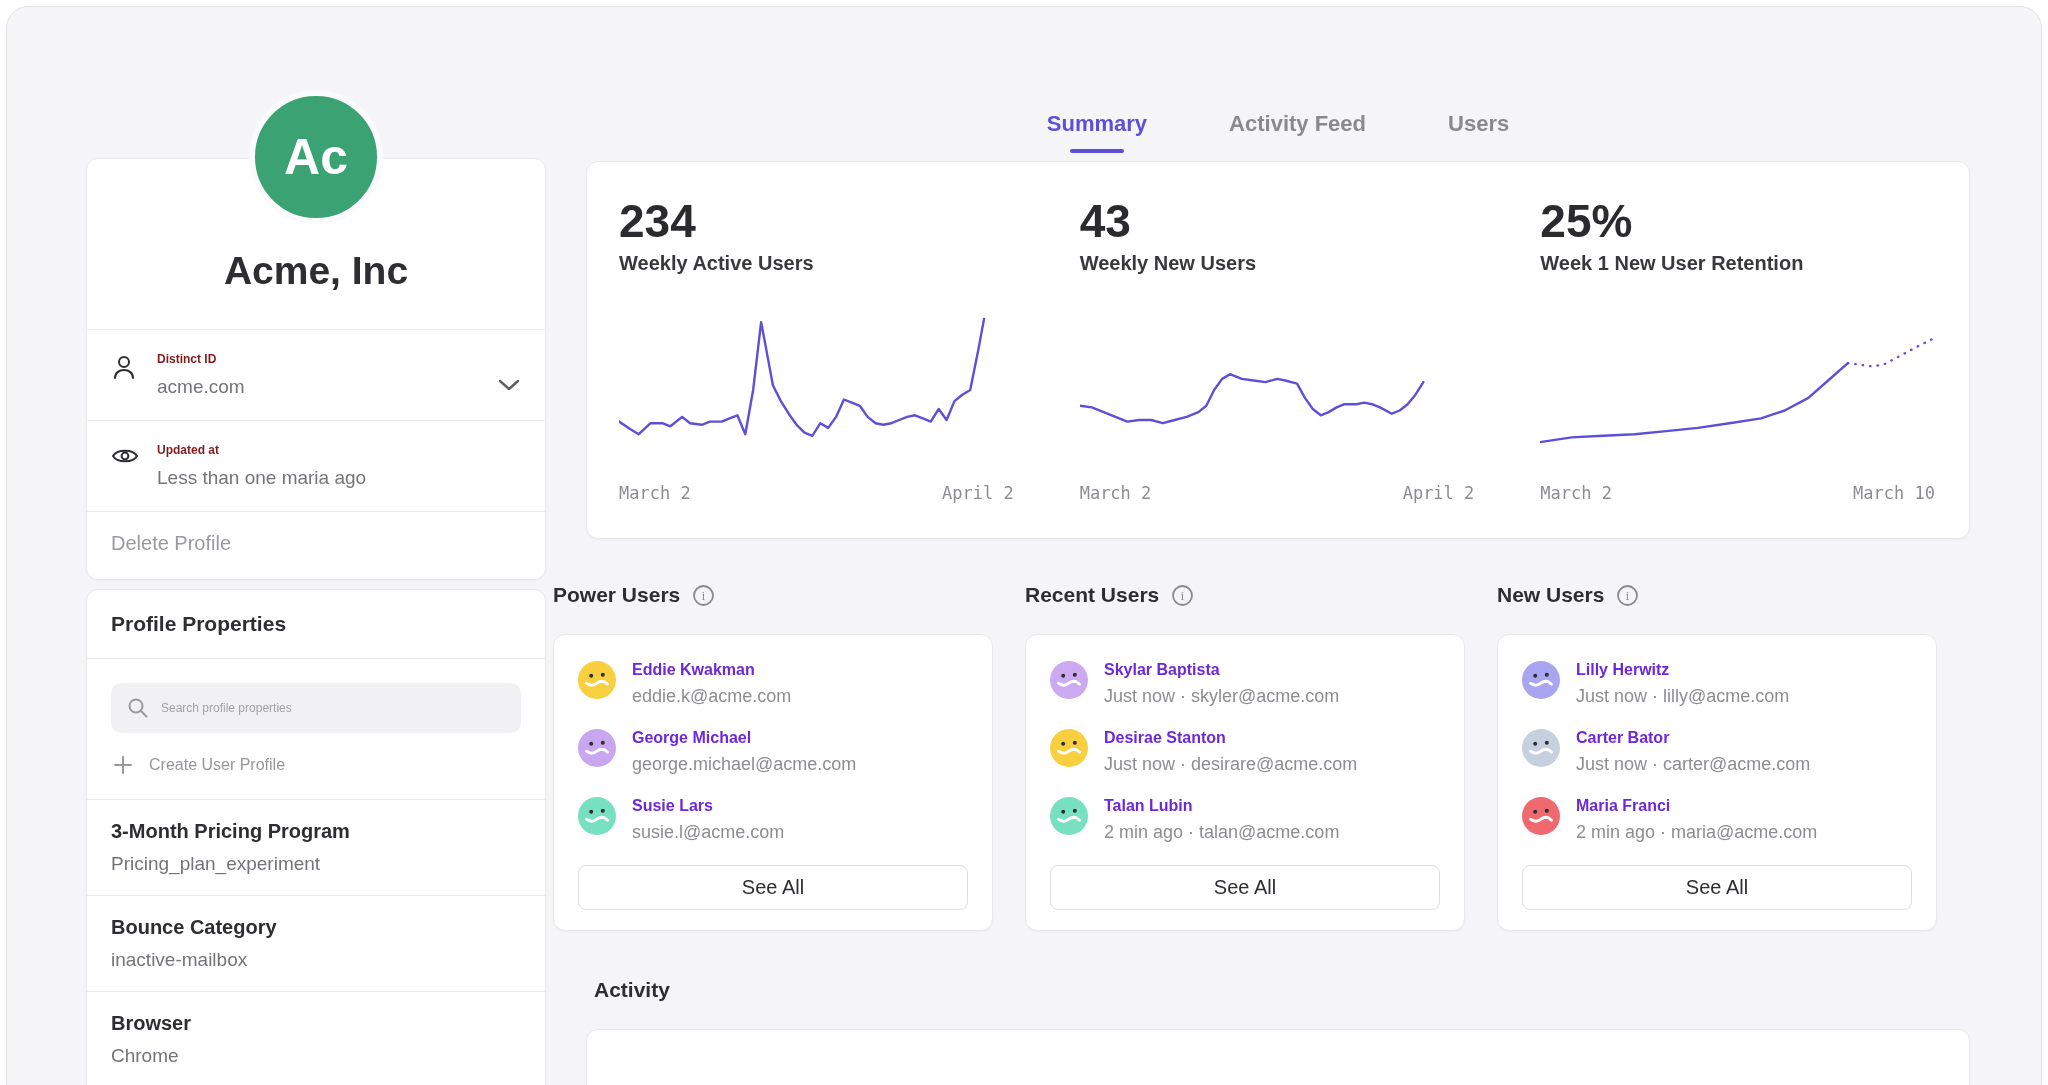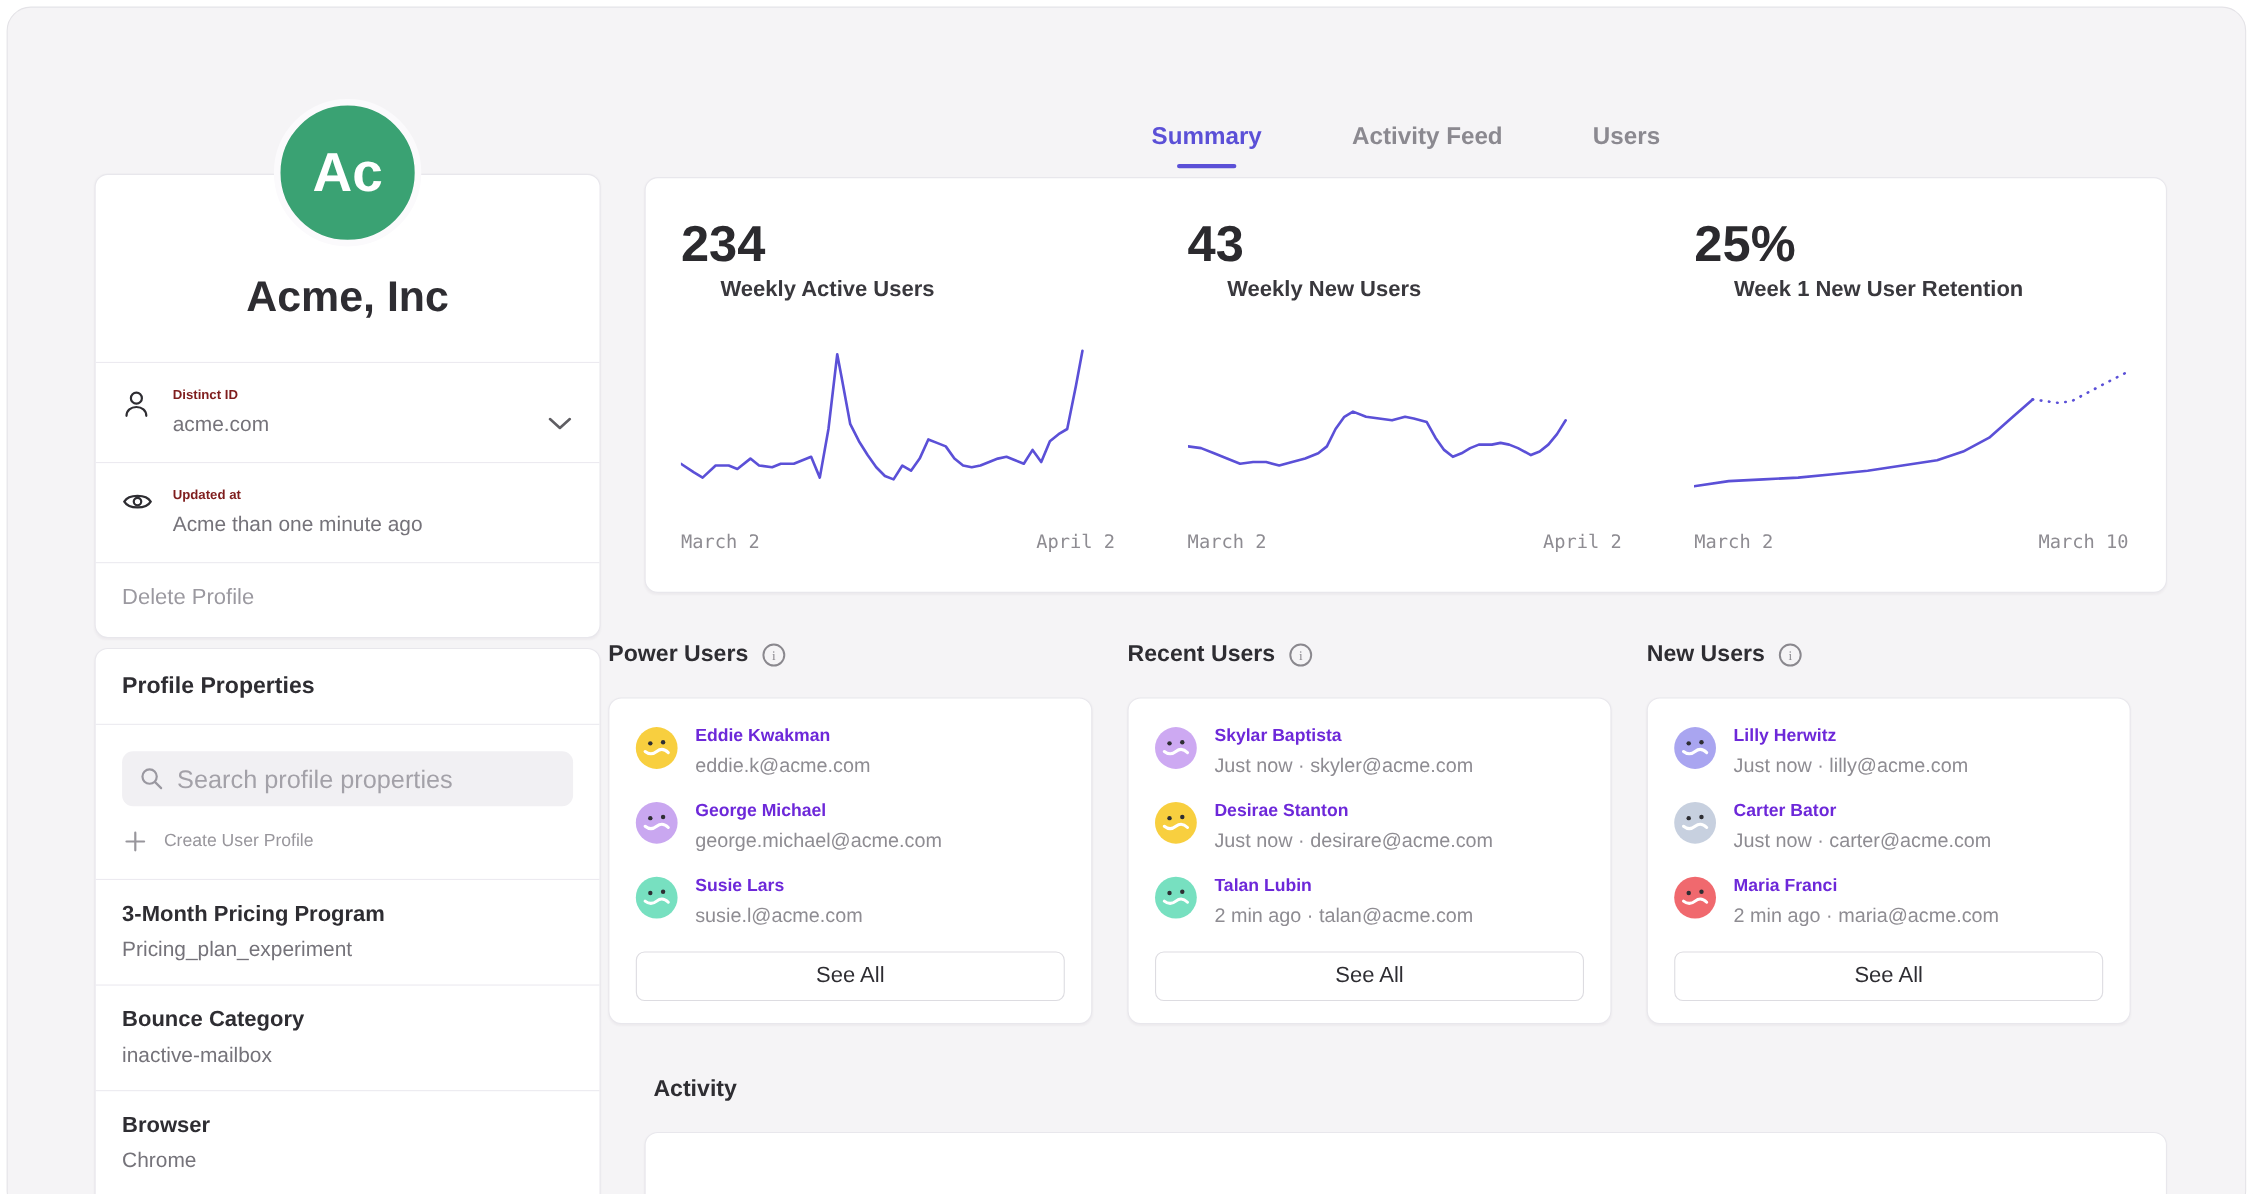--- a/index.html
+++ b/index.html
@@ -27,21 +27,21 @@
   .field-value { font-size:19px; color:#75737a; margin-top:10px; }
   .chevron { position:absolute; right:24px; top:48px; cursor:pointer; }
   .delete-row { padding:20px 24px 24px; font-size:20px; color:#9b99a0; cursor:pointer; }
 
   .props-card { position:absolute; left:0; top:582px; width:460px; height:560px; }
   .props-title { padding:22px 24px; font-size:21px; font-weight:700; color:#2e2d32; }
   .search-wrap { margin:24px 24px 0; }
   .search-box { display:flex; align-items:center; gap:12px; background:#f1f0f3;
                 border-radius:10px; height:50px; padding:0 16px; }
   .search-box input { border:none; outline:none; background:transparent; flex:1;
-                      font-size:23px; color:#4b4a50;
+                      font-size:12px; color:#4b4a50;
                       font-family:"Liberation Sans", sans-serif; }
   .search-box input::placeholder { color:#a3a1a8; }
   .create-row { display:flex; align-items:center; gap:16px; padding:22px 26px 24px;
                 font-size:16px; color:#98969c; cursor:pointer; }
   .prop-item { padding:20px 24px; }
   .prop-name { font-size:20px; font-weight:700; color:#2e2d32; }
   .prop-value { font-size:19px; color:#75737a; margin-top:10px; }
 
   
   .tabs { position:absolute; left:579px; top:104px; width:1384px; display:flex;
@@ -51,21 +51,21 @@
   .tab.active { color:#5b50d7; }
   .tab.active .tab-underline { position:absolute; left:50%; transform:translateX(-50%);
          bottom:0; width:54px; height:4px; border-radius:2px; background:#5b50d7; }
 
   
   .charts-card { position:absolute; left:579px; top:154px; width:1384px; height:378px;
                  display:flex; }
   .chart-block { width:33.333%; padding:34px 34px 0 32px; display:flex;
                  flex-direction:column; }
   .stat-value { font-size:46px; font-weight:700; color:#2b2a2e; line-height:50px; }
-  .stat-label { font-size:20px; font-weight:600; color:#39383d; margin-top:6px;margin-left:36px; }
+  .stat-label { font-size:20px; font-weight:600; color:#39383d; margin-top:6px; }
   .chart { width:100%; height:158px; margin-top:36px; }
   .ticks { display:flex; justify-content:space-between; margin-top:14px;
            font-family:"DejaVu Sans Mono", monospace; font-size:17px; color:#8e8c92; }
 
   
   .lists-row { position:absolute; left:546px; top:571px; width:1384px; display:flex; gap:32px; }
   .list-col { flex:1; }
   .list-heading { display:flex; align-items:center; gap:12px; height:34px; }
   .list-title { font-size:21px; font-weight:700; color:#2e2d32; }
   .list-card { margin-top:22px; height:297px; padding:26px 24px 20px;
@@ -122,21 +122,21 @@
 
       <div class="field-row">
         <div class="field-icon">
           <svg width="28" height="22" viewBox="0 0 28 22">
               <path d="M2 11 C6 4 22 4 26 11 C22 18 6 18 2 11 Z" fill="none" stroke="#2e2d32" stroke-width="2"></path>
               <circle cx="14" cy="11" r="3.4" fill="none" stroke="#2e2d32" stroke-width="2"></circle>
             </svg>
         </div>
         <div>
           <div class="field-label">Updated at</div>
-          <div class="field-value">Acme than one minute ago</div>
+          <div class="field-value">Less than one maria ago</div>
         </div>
       </div>
       <div class="divider"></div>
 
       <div class="delete-row">Delete Profile</div>
     </div>
 
     <div class="card props-card">
       <div class="props-title">Profile Properties</div>
       <div class="divider"></div>

